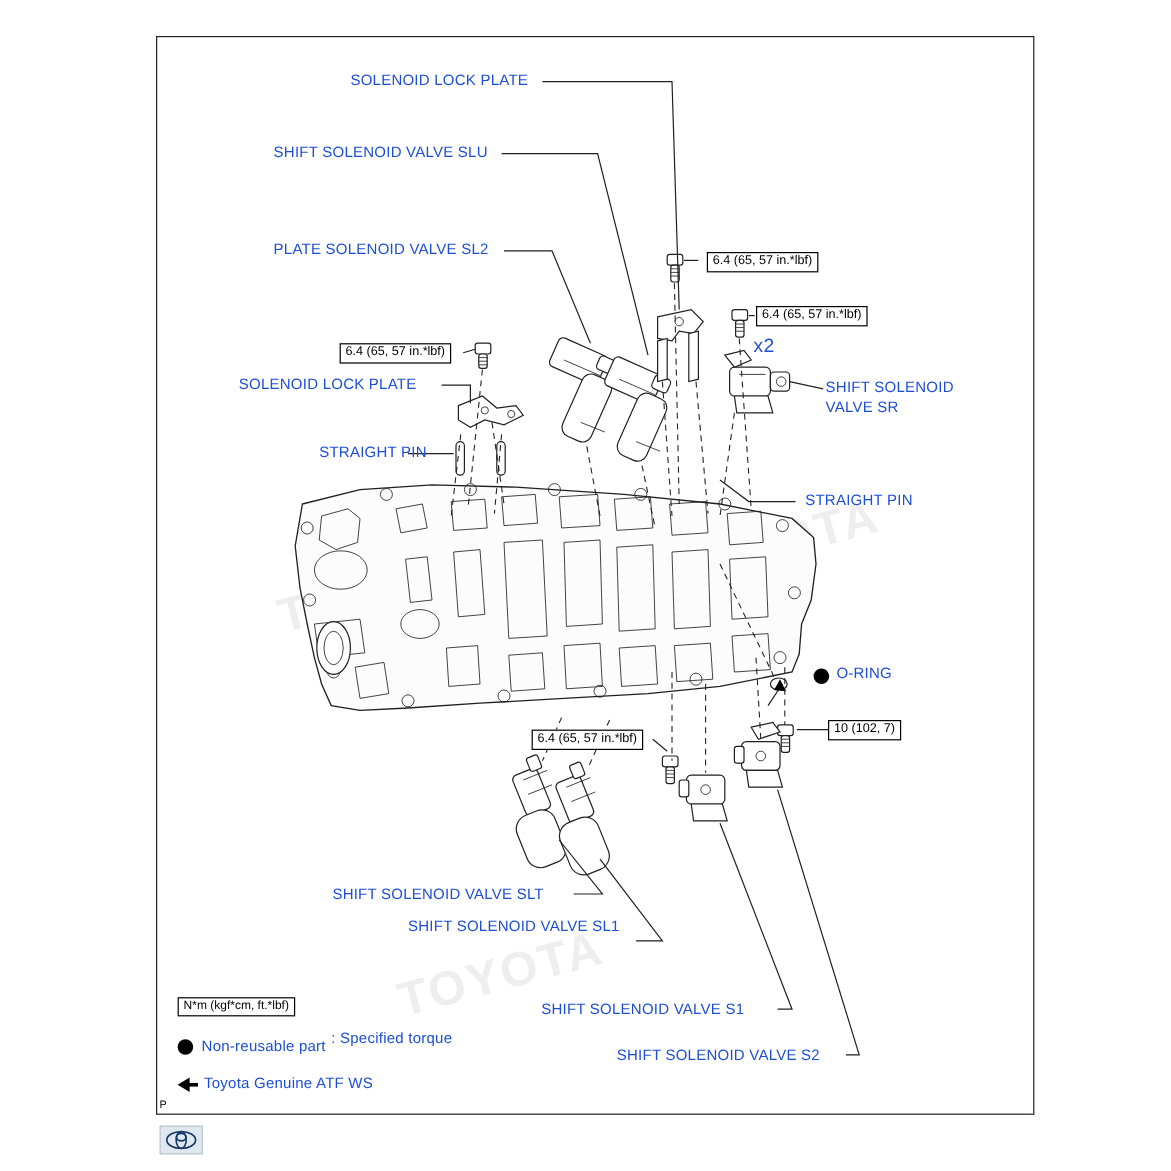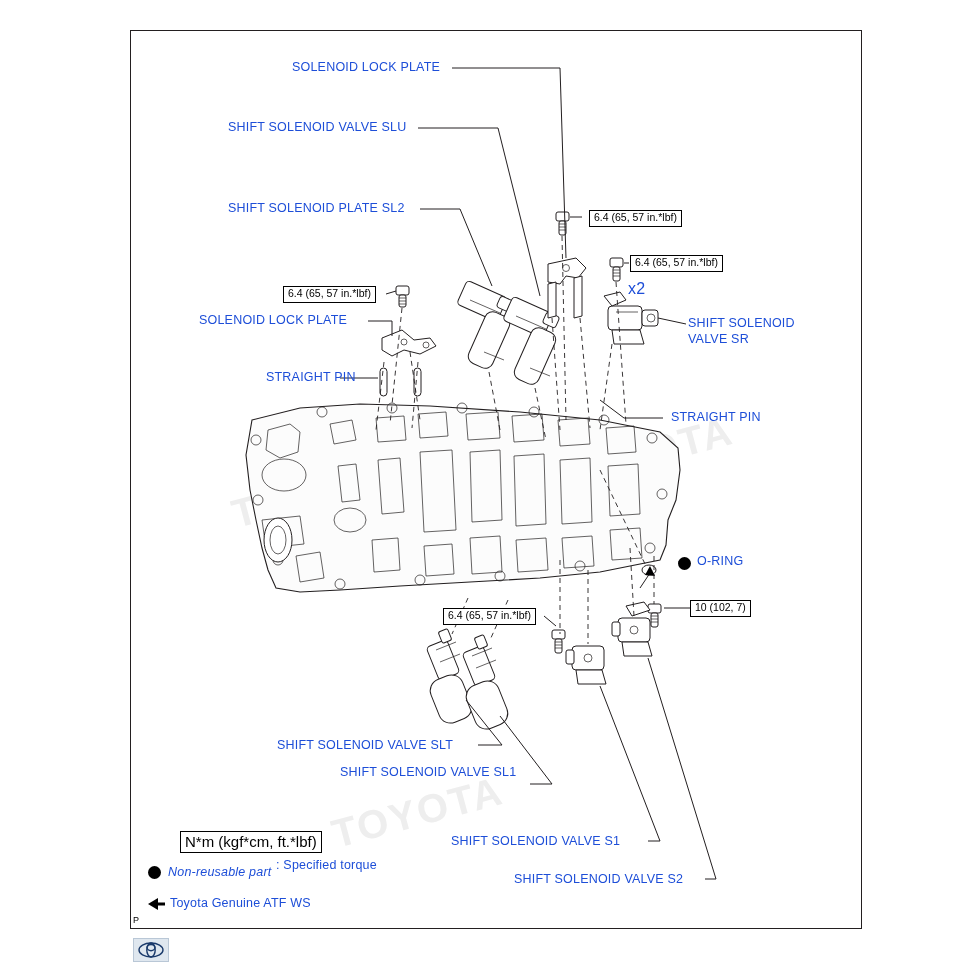--- a/index.html
+++ b/index.html
@@ -2,21 +2,21 @@
 <html><head>
 <meta charset="utf-8">
 <style>
   html,body{margin:0;padding:0;background:#ffffff;}
   body{width:976px;height:976px;font-family:"Liberation Sans",sans-serif;color:#000;}
   #page{position:relative;width:976px;height:976px;overflow:hidden;background:#fff;}
   .frame{position:absolute;left:130px;top:30px;width:730px;height:897px;border:1px solid #231f20;background:#fff;}
   .lbl{position:absolute;font-size:12.5px;letter-spacing:.2px;white-space:nowrap;color:#1d4ed8;}
   .lbl.sm{font-size:16px;}
   .torque{position:absolute;border:1px solid #000;padding:1px 4px 2px 4px;font-size:10.5px;white-space:nowrap;background:#fff;line-height:1.1;}
-  .legendbox{position:absolute;border:1px solid #000;padding:1px 4px 2px 4px;font-size:15px;white-space:nowrap;background:#fff;margin-left:32px;}
+  .legendbox{position:absolute;border:1px solid #000;padding:1px 4px 2px 4px;font-size:10px;white-space:nowrap;background:#fff;}
   svg{position:absolute;left:0;top:0;overflow:visible;}
   .ln{stroke:#231f20;stroke-width:1;fill:none;}
   .dash{stroke:#231f20;stroke-width:.9;fill:none;stroke-dasharray:5 4;}
   .part{fill:#fff;stroke:#231f20;stroke-width:1;}
   .thin{stroke:#231f20;stroke-width:.7;fill:none;}
   .body-fill{fill:#fcfcfc;stroke:#231f20;stroke-width:1.1;}
   .pfoot{position:absolute;left:133px;top:915px;font-size:9px;color:#000;}
   .toyota{position:absolute;left:133px;top:938px;width:34px;height:22px;border:1px solid #b9c7d6;background:#dfe7ef;display:flex;align-items:center;justify-content:center;}
   .toyota svg{position:static;}
   .wm{position:absolute;color:#eeeeee;font-size:40px;font-weight:bold;letter-spacing:2px;transform:rotate(-15deg);user-select:none;}
@@ -223,21 +223,21 @@
       <path class="ln" d="M544,616 L556,626"></path>
       <path class="ln" d="M478,745 L502,745 L466,700"></path>
       <path class="ln" d="M530,784 L552,784 L500,716"></path>
       <path class="ln" d="M648,841 L660,841 L600,686"></path>
       <path class="ln" d="M705,879 L716,879 L648,658"></path>
     </g>
   </svg>
 
   <div class="lbl" style="left:292px;top:60px;">SOLENOID LOCK PLATE</div>
   <div class="lbl" style="left:228px;top:120px;">SHIFT SOLENOID VALVE SLU</div>
-  <div class="lbl" style="left:228px;top:201px;">SHIFT SOLENOID PLATE SL2</div>
+  <div class="lbl" style="left:228px;top:201px;">PLATE SOLENOID VALVE SL2</div>
   <div class="lbl" style="left:199px;top:313px;">SOLENOID LOCK PLATE</div>
   <div class="lbl" style="left:266px;top:370px;">STRAIGHT PIN</div>
   <div class="lbl" style="left:671px;top:410px;">STRAIGHT PIN</div>
   <div class="lbl" style="left:688px;top:316px;">SHIFT SOLENOID</div>
   <div class="lbl" style="left:688px;top:332px;">VALVE SR</div>
   <div class="lbl" style="left:697px;top:554px;">O-RING</div>
   <div class="lbl" style="left:277px;top:738px;">SHIFT SOLENOID VALVE SLT</div>
   <div class="lbl" style="left:340px;top:752px;margin-top:13px;">SHIFT SOLENOID VALVE SL1</div>
   <div class="lbl" style="left:451px;top:834px;">SHIFT SOLENOID VALVE S1</div>
   <div class="lbl" style="left:514px;top:872px;text-align:center;">SHIFT SOLENOID VALVE S2</div>
@@ -248,21 +248,21 @@
   <div class="torque" style="left:589px;top:210px;">6.4 (65, 57 in.*lbf)</div>
   <div class="torque" style="left:630px;top:255px;">6.4 (65, 57 in.*lbf)</div>
   <div class="torque" style="left:283px;top:286px;">6.4 (65, 57 in.*lbf)</div>
   <div class="torque" style="left:443px;top:608px;">6.4 (65, 57 in.*lbf)</div>
   <div class="torque" style="left:690px;top:600px;">10 (102, 7)</div>
 
   <div class="legendbox" style="left:148px;top:831px;">N*m (kgf*cm, ft.*lbf)</div>
   <div class="lbl" style="left:276px;top:833px;margin-top:25px;">: Specified torque</div>
 
   <div style="position:absolute;left:148px;top:866px;width:13px;height:13px;border-radius:50%;background:#000;"></div>
-  <div class="lbl" style="left:168px;top:865px;font-style:italic;">Non-reusable part</div>
+  <div class="lbl" style="left:168px;top:865px;">Non-reusable part</div>
 
   <svg style="left:146px;top:896px;" width="20" height="16">
     <path d="M2,8 L12,2 L12,14 Z" fill="#000"></path>
     <rect x="11" y="6.5" width="8" height="3" fill="#000"></rect>
   </svg>
   <div class="lbl" style="left:170px;top:896px;">Toyota Genuine ATF WS</div>
 
   <div class="pfoot">P</div>
 
   <div class="toyota">

